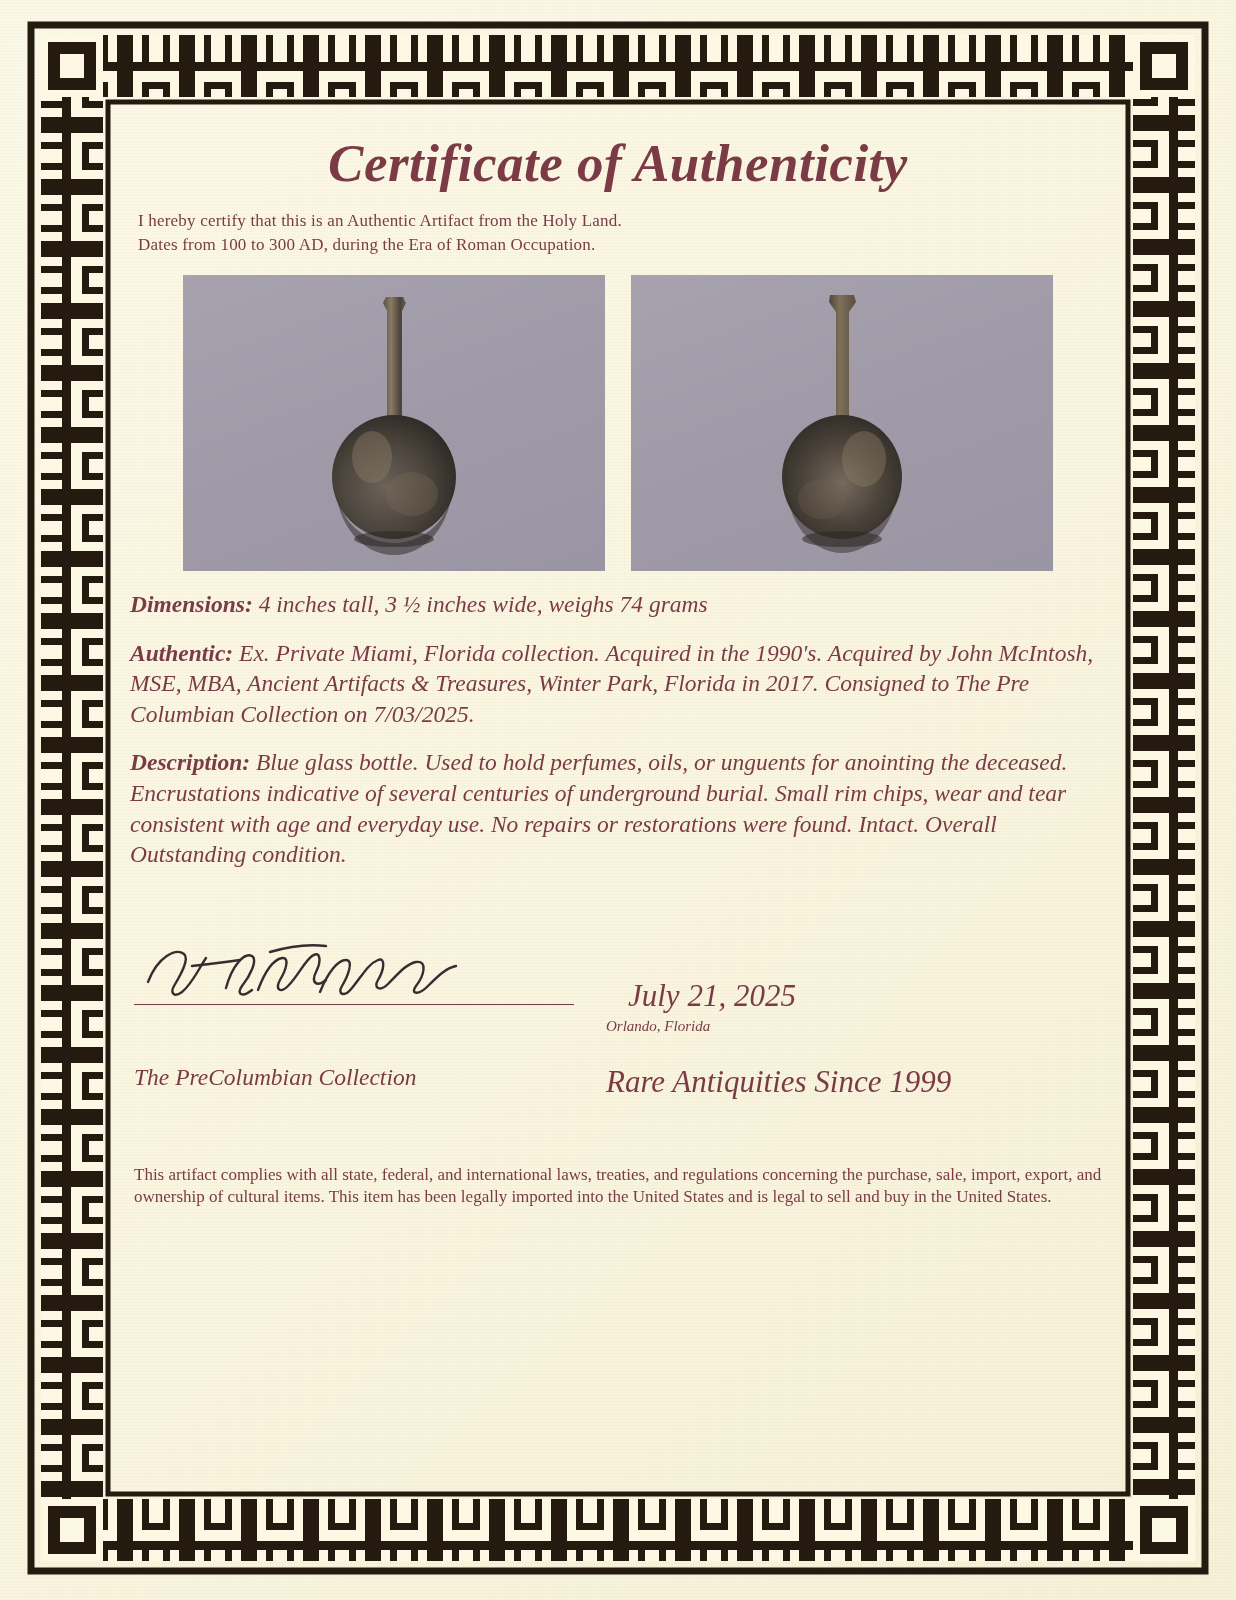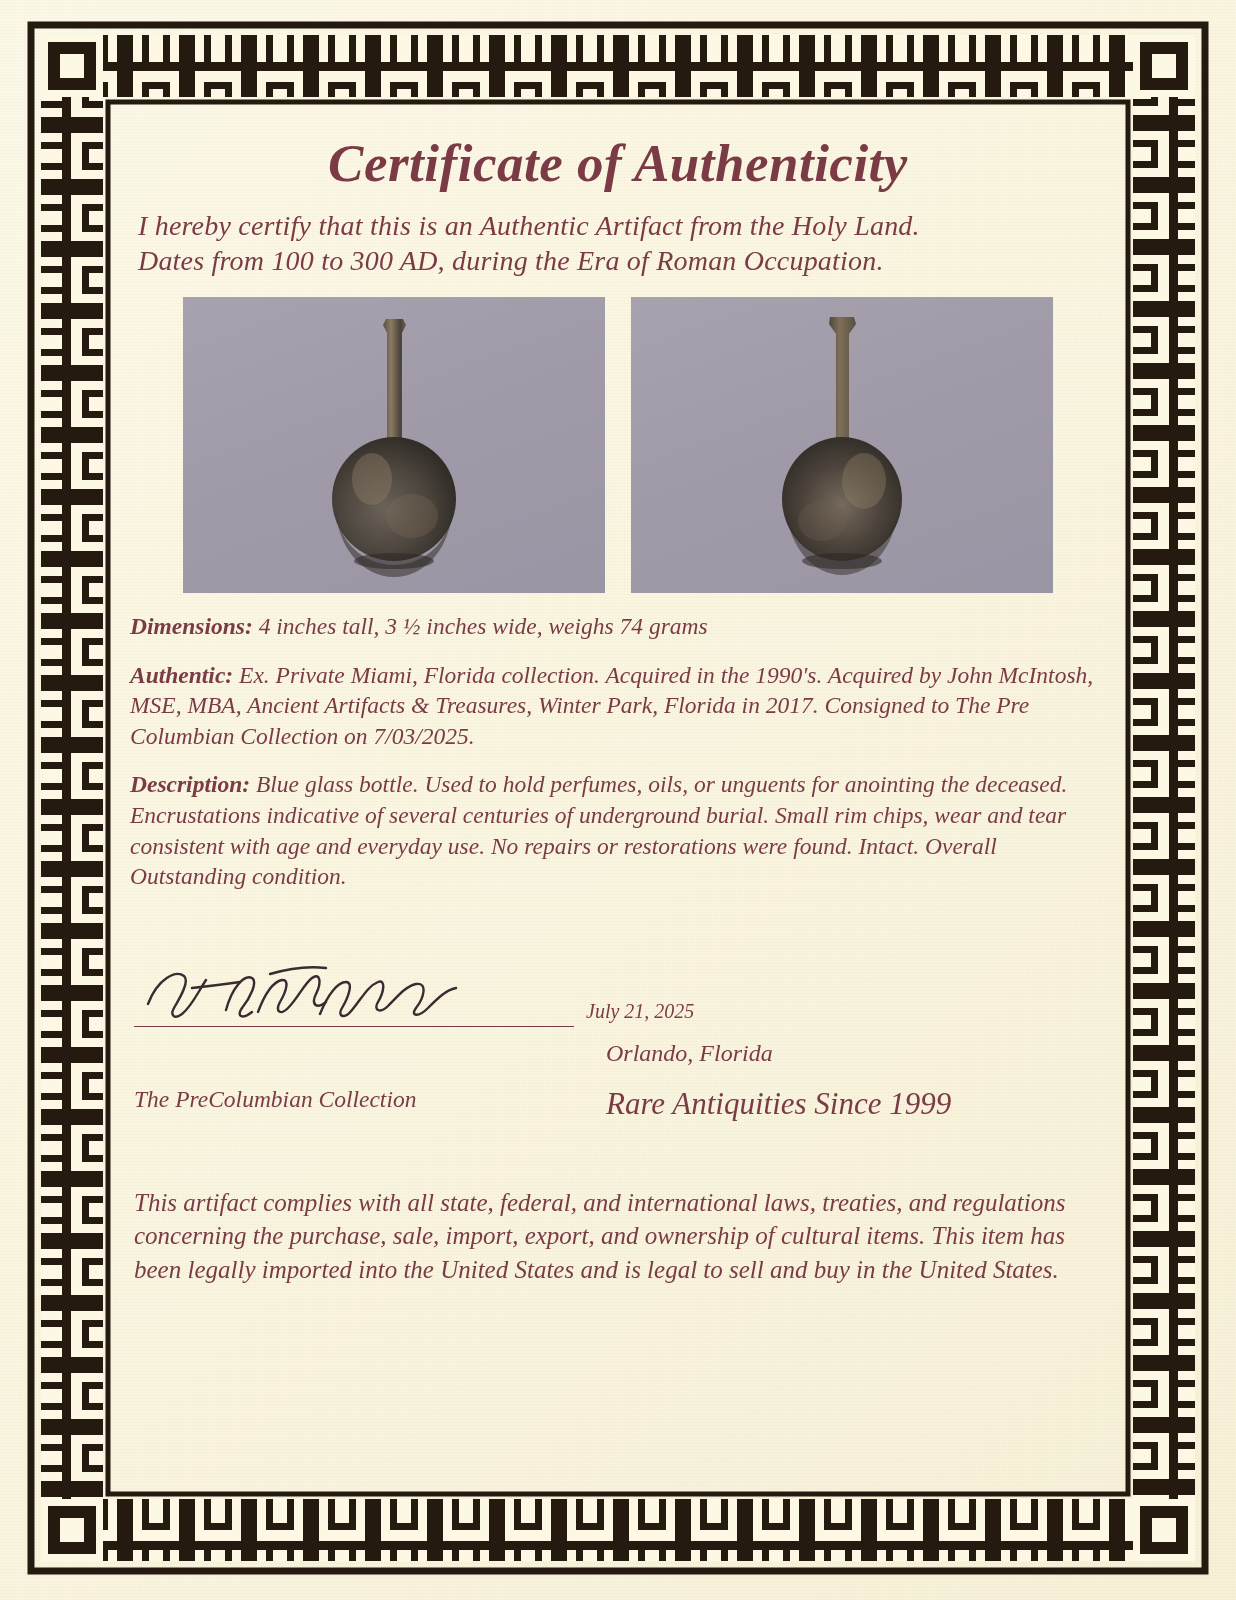--- a/index.html
+++ b/index.html
@@ -51,22 +51,21 @@
     font-weight: bold;
     font-style: italic;
     color: #7b3b46;
     letter-spacing: 0.5px;
     margin: 22px 0 20px 0;
     line-height: 1.1;
   }
 
   .lede {
     color: #7b3b46;
-    font-style: italic;
-    font-size: 28px;
+    font-size: 17px;
     line-height: 1.0;
     margin: 0 0 7px 18px;
     letter-spacing: 0.2px;
   }
   .lede.second { }
 
   .images-row {
     display: flex;
     justify-content: center;
     gap: 26px;
@@ -129,48 +128,47 @@
   .sig-org {
     position: absolute;
     left: 14px;
     top: 152px;
     color: #7b3b46;
     font-style: italic;
     font-size: 23.5px;
   }
   .sig-date {
     position: absolute;
-    left: 466px;
+    left: 508px;
     top: 66px;
     color: #7b3b46;
     font-style: italic;
-    font-size: 20px;
+    font-size: 31px;
   }
   .sig-city {
     position: absolute;
     left: 486px;
     top: 106px;
     color: #7b3b46;
     font-style: italic;
-    font-size: 24px;
+    font-size: 15px;
   }
   .sig-tag {
     position: absolute;
     left: 486px;
     top: 152px;
     color: #7b3b46;
     font-style: italic;
     font-size: 31px;
   }
 
   .legal {
     margin-top: 62px;
     color: #7b3b46;
-    font-style: italic;
-    font-size: 25px;
+    font-size: 17px;
     line-height: 1.34;
     margin-left: 14px;
     margin-right: 6px;
   }
 </style>
 </head>
 <body>
 
 <div class="page">
   <div class="paper-texture"></div>

